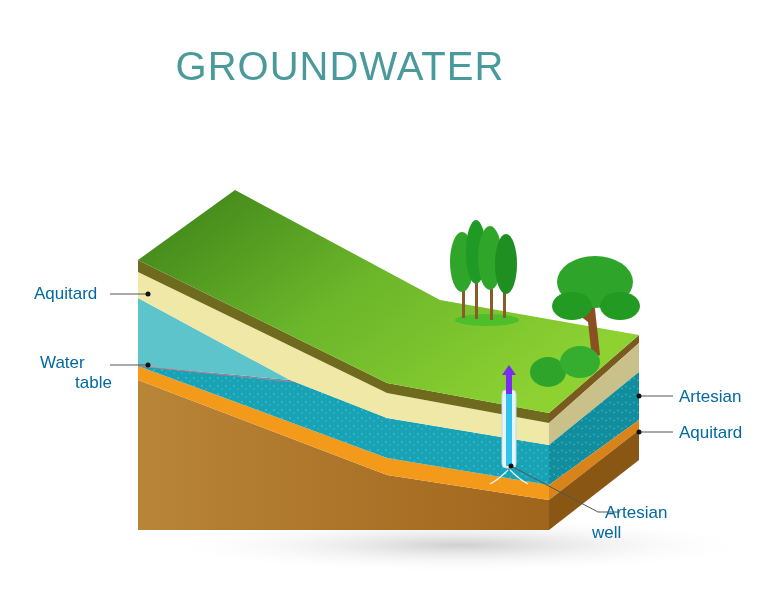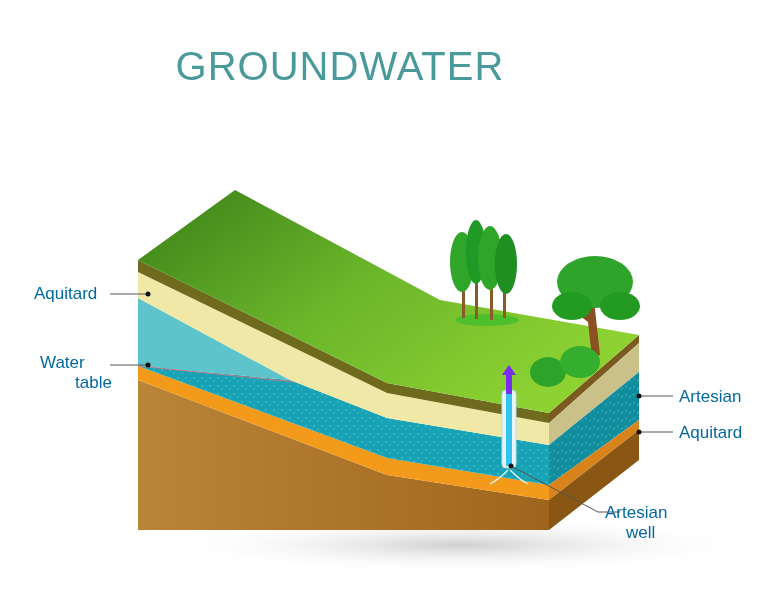--- a/index.html
+++ b/index.html
@@ -109,13 +109,13 @@
     <circle cx="511" cy="466" r="2.5"></circle>
   </g>
 </svg>
 
 <div class="label" style="left:34px; top:284px;">Aquitard</div>
 <div class="label" style="left:40px; top:353px;">Water</div>
 <div class="label" style="left:75px; top:373px;">table</div>
 <div class="label" style="left:679px; top:387px;">Artesian</div>
 <div class="label" style="left:679px; top:423px;">Aquitard</div>
 <div class="label" style="left:605px; top:503px;">Artesian</div>
-<div class="label" style="left:626px; top:523px;">well</div>
+<div class="label" style="left:592px; top:523px;">well</div>
 
 </body></html>

